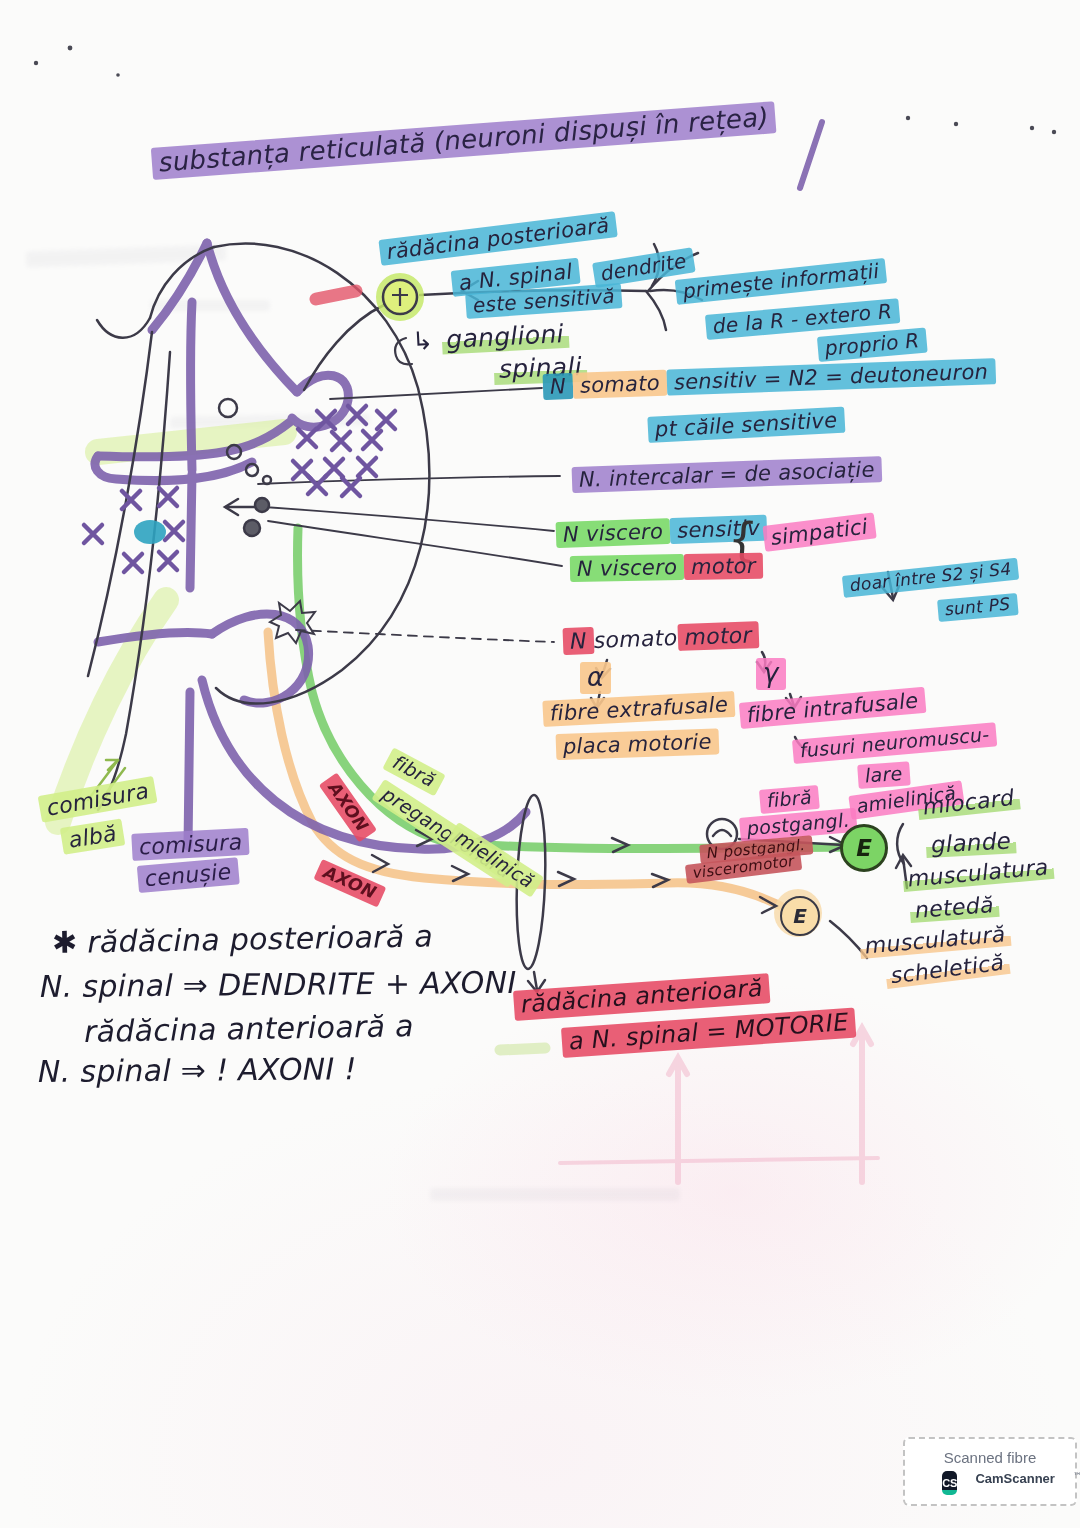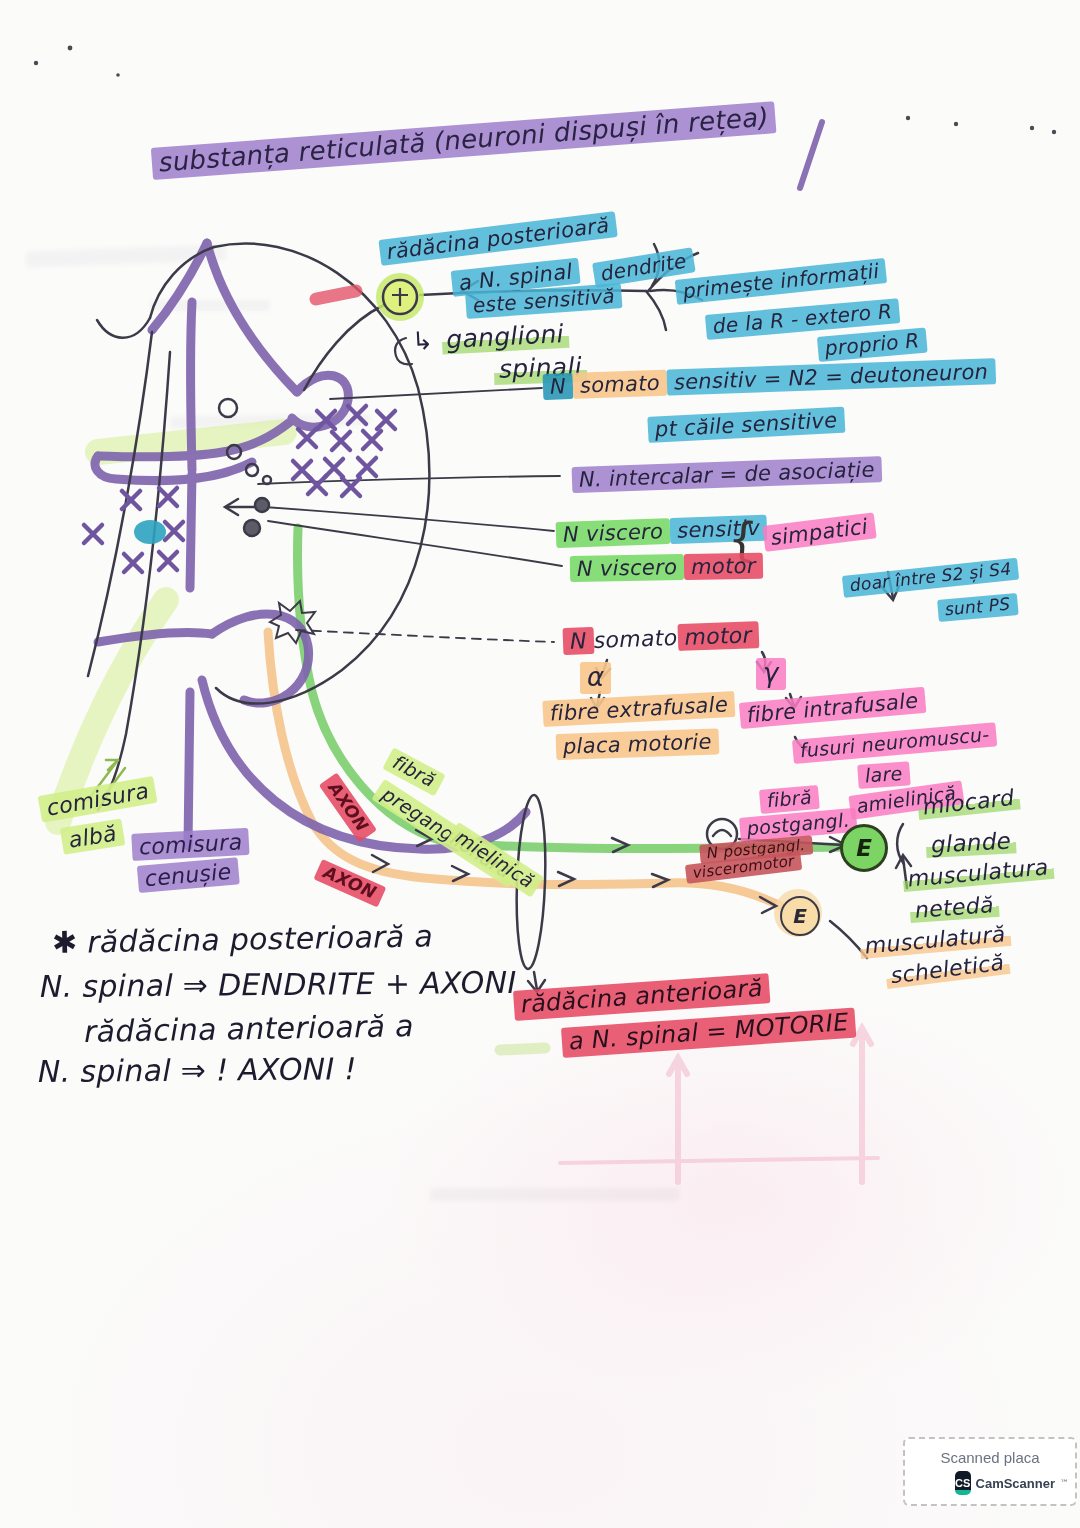--- a/index.html
+++ b/index.html
@@ -88,21 +88,21 @@
 
   .bleed{position:absolute;background:#8a8a9a;opacity:.07;filter:blur(2px);border-radius:4px;z-index:0;}
   #bleed1{left:26px;top:248px;width:200px;height:16px;transform:rotate(-2deg);}
   #bleed2{left:150px;top:300px;width:120px;height:11px;}
   #bleed3{left:170px;top:415px;width:200px;height:12px;transform:rotate(-1deg);}
   #bleed4{left:430px;top:1188px;width:250px;height:13px;}
 
   .badge{position:absolute;left:903px;top:1437px;width:158px;z-index:3;background:#fff;
          border:2px dashed #c3c3c3;border-radius:6px;padding:10px 6px 9px;text-align:center;}
   .badge-top{font-size:15px;color:#6b7280;font-family:"Liberation Sans",sans-serif;}
-  .badge-row{display:flex;align-items:center;justify-content:center;gap:5px;margin-top:5px;padding-left:44px;}
+  .badge-row{display:flex;justify-content:center;gap:18px;margin-top:5px;padding-left:44px;}
   .cs-icon{display:inline-flex;align-items:center;justify-content:center;width:24px;height:24px;
            background:linear-gradient(180deg,#111827 78%,#12b894 78%);color:#fff;font-weight:bold;
            font-size:11px;border-radius:5px;font-family:"Liberation Sans",sans-serif;}
   .badge-brand{font-size:13px;font-weight:bold;color:#374151;font-family:"Liberation Sans",sans-serif;}
   .badge-tm{font-size:9px;color:#6b7280;}
 </style>
 </head>
 <body>
 
 <div class="page">
@@ -336,21 +336,21 @@
 
   <div class="lbl ink" id="note-1">✱ rădăcina posterioară a</div>
   <div class="lbl ink" id="note-2">N. spinal ⇒ DENDRITE + AXONI</div>
   <div class="lbl ink" id="note-3">rădăcina anterioară a</div>
   <div class="lbl ink" id="note-4">N. spinal ⇒ ! AXONI !</div>
 
   <div class="lbl hl hl-red" id="rad-ant-1">rădăcina anterioară</div>
   <div class="lbl hl hl-red" id="rad-ant-2">a N. spinal = MOTORIE</div>
 
   <div class="badge">
-    <div class="badge-top">Scanned placa</div>
+    <div class="badge-top">Scanned fibre</div>
     <div class="badge-row">
       <span class="cs-icon">CS</span>
       <span class="badge-brand">CamScanner</span>
       <sup class="badge-tm">™</sup>
     </div>
   </div>
 
 </div>
 
 </body></html>

